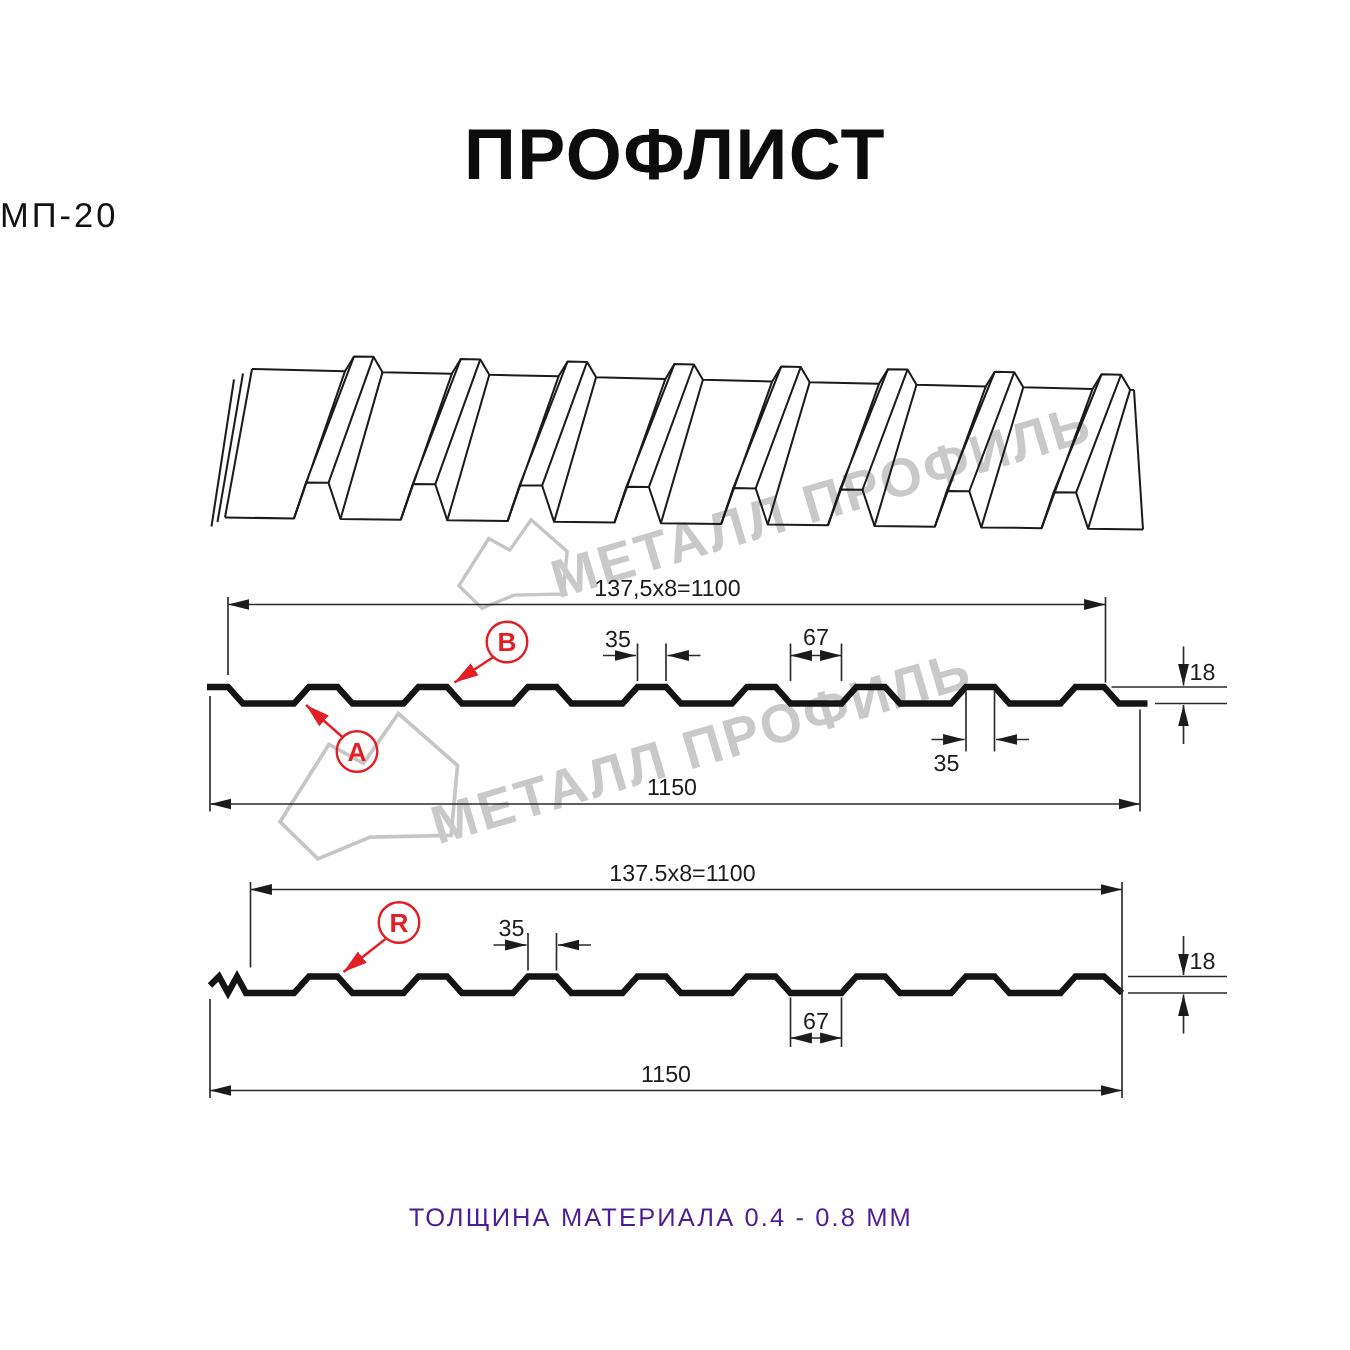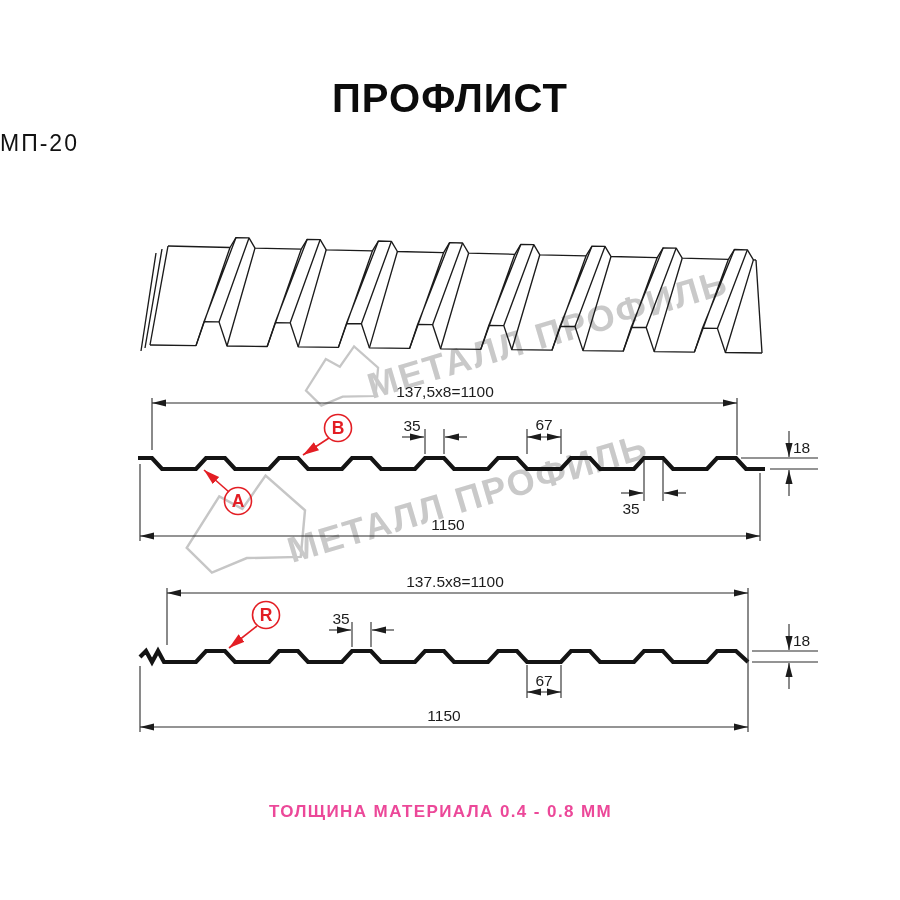--- a/index.html
+++ b/index.html
@@ -1,23 +1,23 @@
 <!DOCTYPE html>
 <html><head>
 <meta charset="utf-8">
 <style>
   html,body{margin:0;padding:0;background:#ffffff;}
   body{width:900px;height:900px;position:relative;font-family:"Liberation Sans","DejaVu Sans",sans-serif;overflow:hidden;}
   .stage{position:absolute;left:0;top:0;width:900px;height:900px;}
   .title{position:absolute;left:0;top:76px;width:900px;text-align:center;
-         font-size:40px;font-weight:800;letter-spacing:1px;color:#0c0c0c;}
+         font-size:48px;font-weight:800;letter-spacing:1px;color:#0c0c0c;}
   .model{position:absolute;left:0;top:130px;width:900px;
          font-size:23px;font-weight:500;letter-spacing:2px;color:#111;}
   .footer{position:absolute;left:0;top:802px;width:881px;text-align:center;
-         font-size:17px;font-weight:700;letter-spacing:1.4px;color:#ec4899;}
+         font-size:17px;font-weight:400;letter-spacing:1.4px;color:#4c1d95;}
   svg{position:absolute;left:0;top:0;}
   text.dim{font-size:15.5px;fill:#1c1c1c;font-family:"Liberation Sans","DejaVu Sans",sans-serif;}
   text.mark{font-size:17.5px;font-weight:600;fill:#e31e24;font-family:"Liberation Sans","DejaVu Sans",sans-serif;}
   text.wm{font-size:36px;font-weight:bold;letter-spacing:2px;fill:#c9c9c9;
           font-family:"Liberation Sans","DejaVu Sans",sans-serif;}
   .thin{stroke:#2a2a2a;stroke-width:1.1;fill:none;}
   .prof{stroke:#141414;stroke-width:4.2;fill:none;stroke-linejoin:miter;}
   .red{stroke:#e31e24;stroke-width:1.6;fill:none;}
   .sheet{stroke:#1b1b1b;stroke-width:1.35;fill:none;stroke-linejoin:round;}
   .logo{stroke:#c6c6c6;fill:none;stroke-linejoin:miter;}

